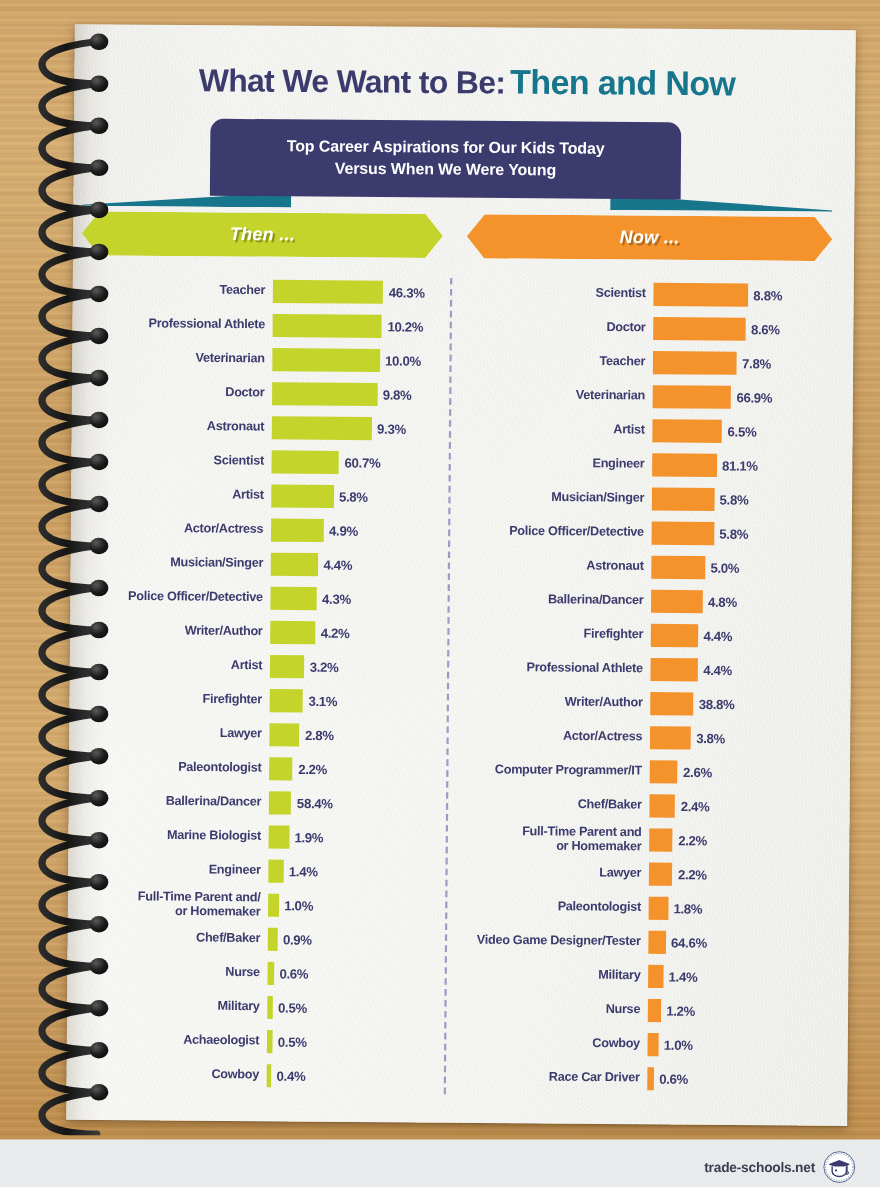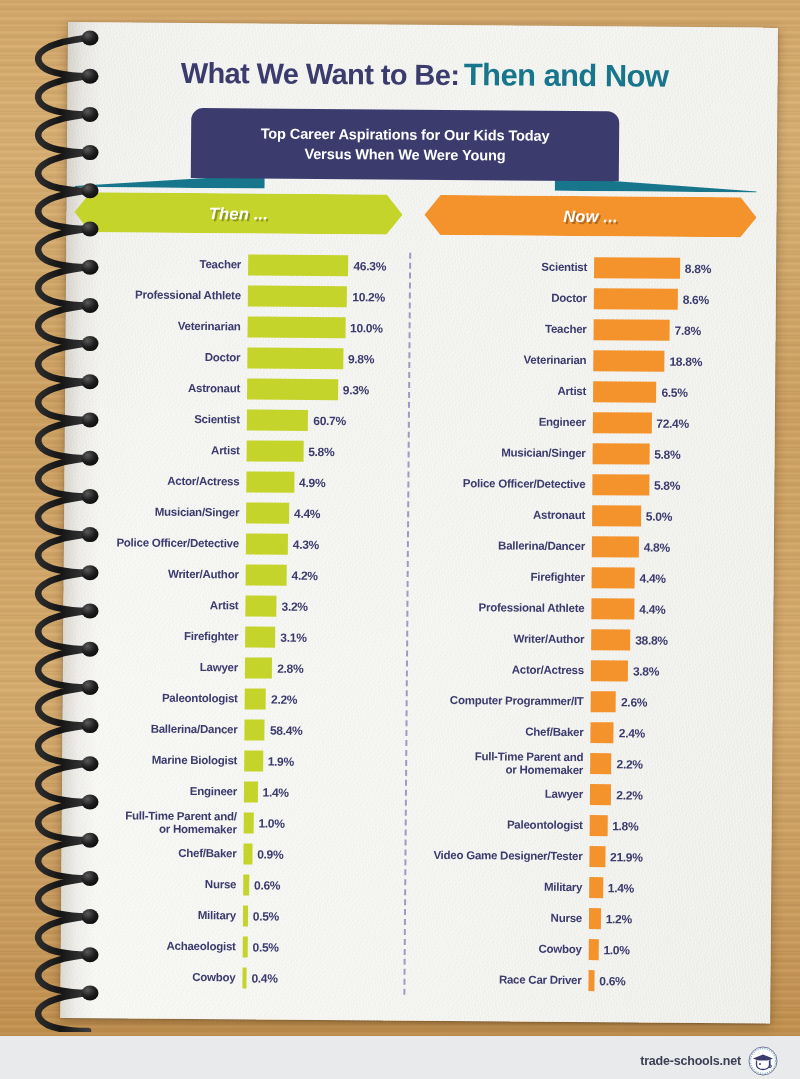--- a/index.html
+++ b/index.html
@@ -362,31 +362,31 @@
           <div class="row-value">8.6%</div>
         </div>
         <div class="row">
           <div class="row-label">Teacher</div>
           <div class="bar" style="width: 76.05px;"></div>
           <div class="row-value">7.8%</div>
         </div>
         <div class="row">
           <div class="row-label">Veterinarian</div>
           <div class="bar" style="width: 71.175px;"></div>
-          <div class="row-value">18.8%</div>
+          <div class="row-value">66.9%</div>
         </div>
         <div class="row">
           <div class="row-label">Artist</div>
           <div class="bar" style="width: 63.375px;"></div>
           <div class="row-value">6.5%</div>
         </div>
         <div class="row">
           <div class="row-label">Engineer</div>
           <div class="bar" style="width: 58.5px;"></div>
-          <div class="row-value">72.4%</div>
+          <div class="row-value">81.1%</div>
         </div>
         <div class="row">
           <div class="row-label">Musician/Singer</div>
           <div class="bar" style="width: 56.55px;"></div>
           <div class="row-value">5.8%</div>
         </div>
         <div class="row">
           <div class="row-label">Police Officer/Detective</div>
           <div class="bar" style="width: 56.55px;"></div>
           <div class="row-value">5.8%</div>
@@ -443,21 +443,21 @@
           <div class="row-value">2.2%</div>
         </div>
         <div class="row">
           <div class="row-label">Paleontologist</div>
           <div class="bar" style="width: 17.55px;"></div>
           <div class="row-value">1.8%</div>
         </div>
         <div class="row">
           <div class="row-label">Video Game Designer/Tester</div>
           <div class="bar" style="width: 15.6px;"></div>
-          <div class="row-value">21.9%</div>
+          <div class="row-value">64.6%</div>
         </div>
         <div class="row">
           <div class="row-label">Military</div>
           <div class="bar" style="width: 13.65px;"></div>
           <div class="row-value">1.4%</div>
         </div>
         <div class="row">
           <div class="row-label">Nurse</div>
           <div class="bar" style="width: 11.7px;"></div>
           <div class="row-value">1.2%</div>

